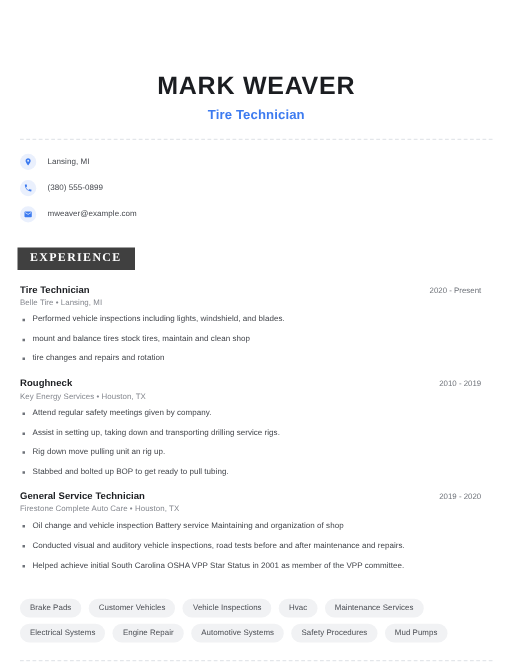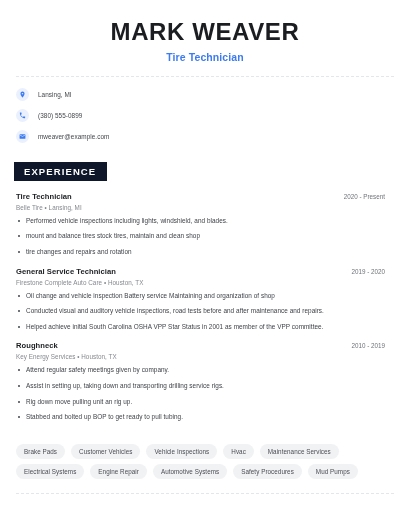--- a/index.html
+++ b/index.html
@@ -17,25 +17,26 @@
     padding: 0 16px;
     position: relative;
   }
 
   
   .header {
     text-align: center;
     padding-top: 18px;
   }
   .name {
-    font-size: 24px;
+    font-size: 20px;
     font-weight: bold;
     letter-spacing: 0.6px;
     color: #1b1d21;
     line-height: 1.15;
+    margin-top: 40px;
   }
   .job-title {
     font-size: 10.5px;
     font-weight: bold;
     color: #3d7bf0;
     margin-top: 5px;
     letter-spacing: 0.1px;
   }
 
   .divider {
@@ -70,27 +71,28 @@
   .c-icon svg { display: block; }
   .c-text {
     font-size: 6.4px;
     color: #44474d;
     letter-spacing: 0.05px;
   }
 
   
   .section-badge {
     display: inline-block;
-    background: #0f172a;
+    background: #404040;
     color: #ffffff;
     font-size: 9.5px;
     font-weight: bold;
     letter-spacing: 1.1px;
     padding: 4px 11px 4px 10px;
     margin-left: -2px;
+    font-family: Liberation Serif, serif;
   }
   .section-exp { margin-top: 18px; }
   .section-skills { margin-top: 22px; }
 
   
   .jobs { margin-top: 11px; }
   .job { margin-bottom: 10px; }
   .job-head {
     display: flex;
     justify-content: space-between;
@@ -211,50 +213,50 @@
       <div class="job">
         <div class="job-head">
           <span class="job-role">Tire Technician</span>
           <span class="job-dates">2020 - Present</span>
         </div>
         <div class="job-company">Belle Tire • Lansing, MI</div>
         <ul class="bullets">
           <li>Performed vehicle inspections including lights, windshield, and blades.</li>
           <li>mount and balance tires stock tires, maintain and clean shop</li>
           <li>tire changes and repairs and rotation</li>
-        </ul>
-      </div>
-
-      <div class="job">
-        <div class="job-head">
-          <span class="job-role">General Service Technician</span>
-          <span class="job-dates">2019 - 2020</span>
-        </div>
-        <div class="job-company">Firestone Complete Auto Care • Houston, TX</div>
-        <ul class="bullets">
-          <li>Oil change and vehicle inspection Battery service Maintaining and organization of shop</li>
-          <li>Conducted visual and auditory vehicle inspections, road tests before and after maintenance and repairs.</li>
-          <li>Helped achieve initial South Carolina OSHA VPP Star Status in 2001 as member of the VPP committee.</li>
         </ul>
       </div>
 
       <div class="job">
         <div class="job-head">
           <span class="job-role">Roughneck</span>
           <span class="job-dates">2010 - 2019</span>
         </div>
         <div class="job-company">Key Energy Services • Houston, TX</div>
         <ul class="bullets">
           <li>Attend regular safety meetings given by company.</li>
           <li>Assist in setting up, taking down and transporting drilling service rigs.</li>
           <li>Rig down move pulling unit an rig up.</li>
           <li>Stabbed and bolted up BOP to get ready to pull tubing.</li>
         </ul>
       </div>
 
+      <div class="job">
+        <div class="job-head">
+          <span class="job-role">General Service Technician</span>
+          <span class="job-dates">2019 - 2020</span>
+        </div>
+        <div class="job-company">Firestone Complete Auto Care • Houston, TX</div>
+        <ul class="bullets">
+          <li>Oil change and vehicle inspection Battery service Maintaining and organization of shop</li>
+          <li>Conducted visual and auditory vehicle inspections, road tests before and after maintenance and repairs.</li>
+          <li>Helped achieve initial South Carolina OSHA VPP Star Status in 2001 as member of the VPP committee.</li>
+        </ul>
+      </div>
+
     </div>
   </div>
 
   <div class="section-skills">
 
     <div class="skills">
       <span class="chip">Brake Pads</span>
       <span class="chip">Customer Vehicles</span>
       <span class="chip">Vehicle Inspections</span>
       <span class="chip">Hvac</span>

